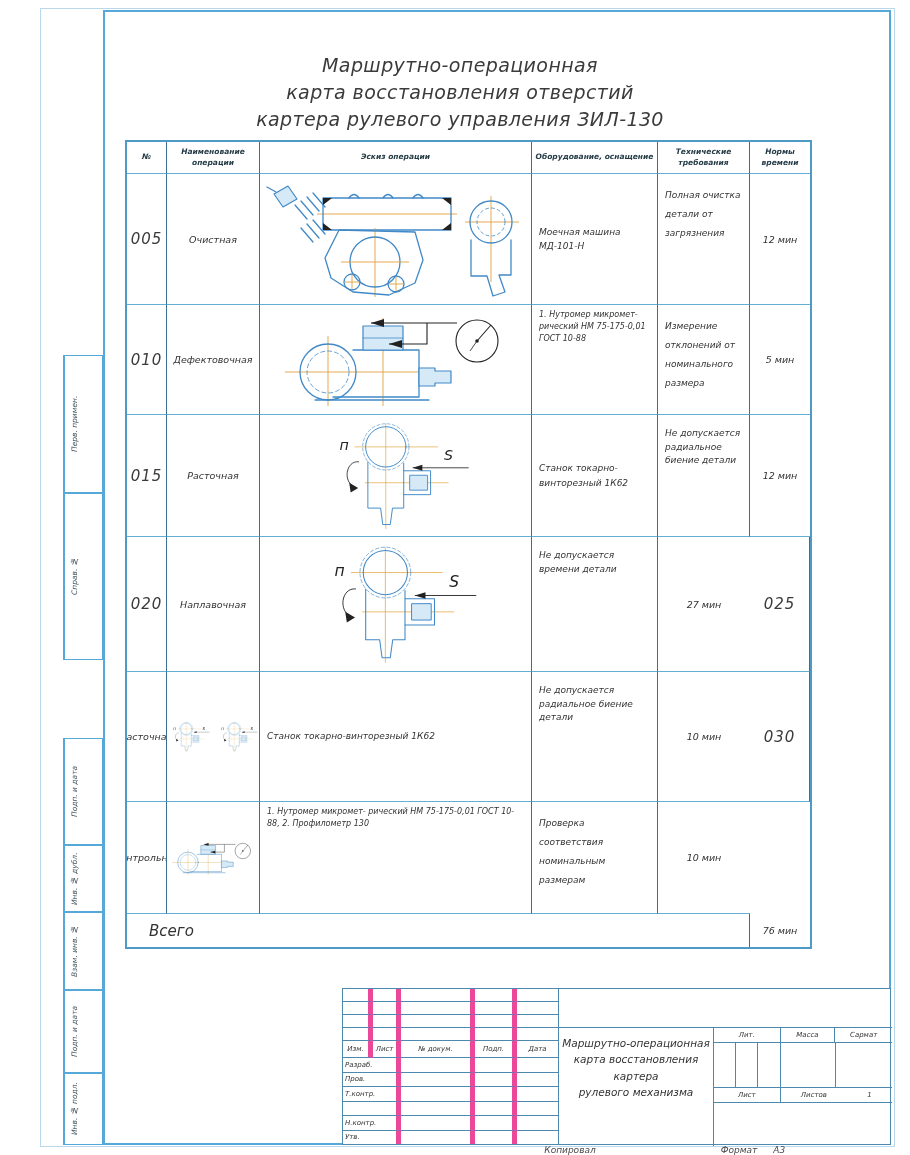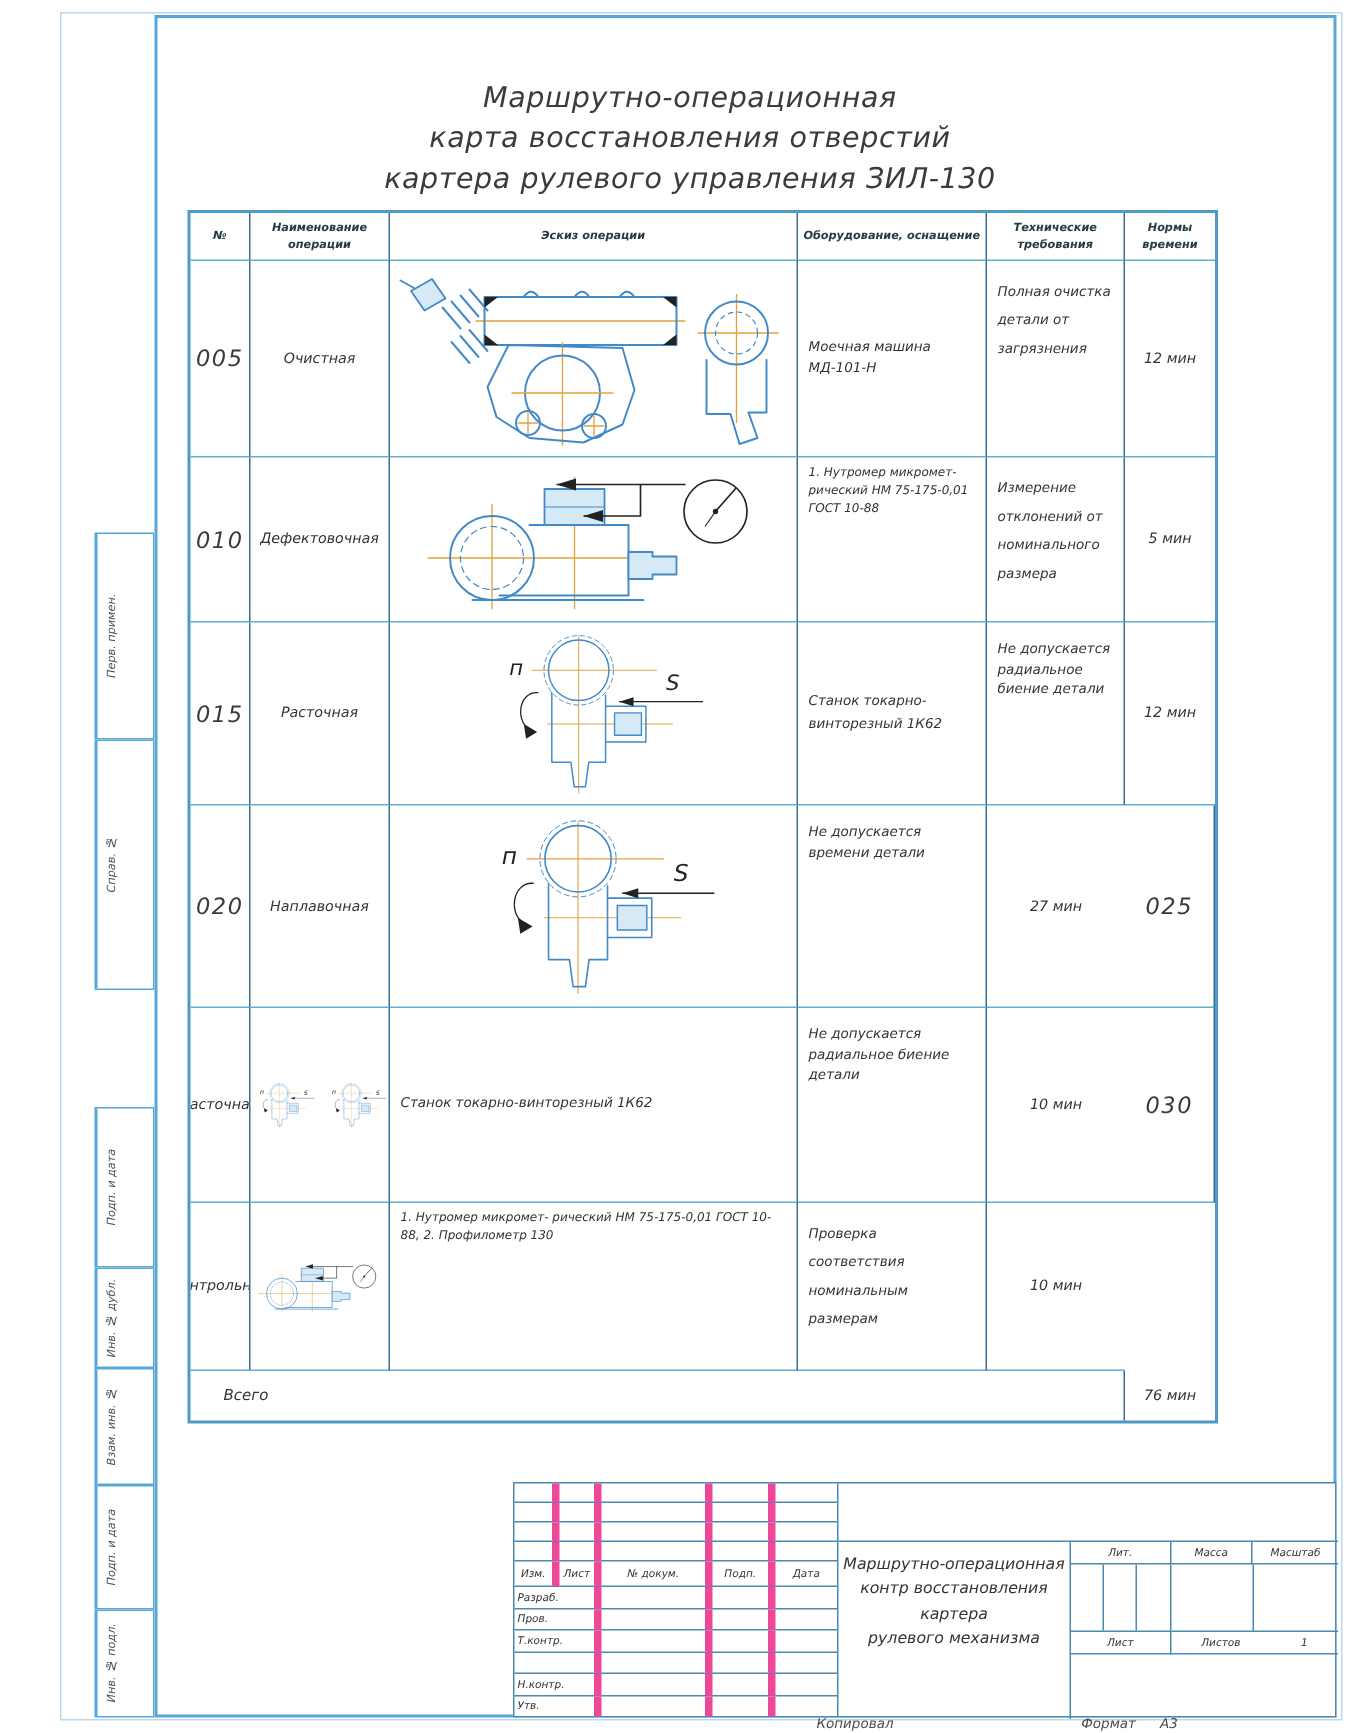--- a/index.html
+++ b/index.html
@@ -29,21 +29,21 @@
   .lastrow{border-bottom:none}
   .hdr{font-size:7.5px;font-weight:bold;text-align:center;line-height:1.35;padding:2px;color:#253b46}
   .num{font-size:15px;color:#3a3a3a;letter-spacing:1px}
   .opname{font-size:9.5px;text-align:center;padding:2px;color:#333}
   .eq{font-size:9px;justify-content:flex-start;text-align:left;padding:4px 7px;line-height:1.6;color:#333}
   .eq.top{align-items:flex-start;font-size:8px;line-height:1.5;padding-top:4px}
   .req{font-size:9px;justify-content:flex-start;align-items:flex-start;text-align:left;
        padding:12px 7px 4px;line-height:1.5;color:#333}
   .req.airy{line-height:2.1}
   .time{font-size:9.5px;color:#333}
-  .totlbl{grid-column:1/6;justify-content:flex-start;padding-left:22px;font-size:10px;color:#333}
+  .totlbl{grid-column:1/6;justify-content:flex-start;padding-left:22px;font-size:15px;color:#333}
 
   
   .sk .bl{stroke:#4189c7;fill:none;stroke-width:1.3;stroke-linejoin:round;stroke-linecap:round}
   .sk .blf{stroke:#4189c7;fill:#d6e9f7;stroke-width:1.2;stroke-linejoin:round}
   .sk .cl{stroke:#e0a23e;fill:none;stroke-width:.9}
   .sk .bk{stroke:#222;fill:none;stroke-width:1.1}
   .sk .bkf{fill:#222;stroke:none}
   .sk .thin{stroke-width:.8}
   .sk text.lbl{font-family:"DejaVu Sans",sans-serif;font-style:italic;font-size:19px;fill:#222;stroke:none}
   .sk2{display:flex;gap:4px;align-items:center;justify-content:center}
@@ -371,29 +371,29 @@
         <div class="tc nr"></div>
       <div class="tc lspan" style="border-bottom:none">Утв.</div>
         <div class="tc" style="border-bottom:none"></div>
         <div class="tc" style="border-bottom:none"></div>
         <div class="tc nr" style="border-bottom:none"></div>
     </div>
     <div class="tb-desig"></div>
     <div class="tb-center">
       <div class="tb-title">
         <div>Маршрутно-операционная</div>
-        <div>контр восстановления картера</div>
+        <div>карта восстановления картера</div>
         <div>рулевого механизма</div>
       </div>
     </div>
     <div class="tb-right">
       <div class="tbr-row" style="height:15px">
         <div class="tbr-c" style="width:67px">Лит.</div>
         <div class="tbr-c" style="width:55px">Масса</div>
-        <div class="tbr-c" style="width:57px;border-right:none">Масштаб</div>
+        <div class="tbr-c" style="width:57px;border-right:none">Сармат</div>
       </div>
       <div class="tbr-row" style="height:45px">
         <div class="tbr-c litboxes" style="width:67px;padding:0">
             <i></i>
             <i></i>
             <i style="border-right:none"></i>
           </div>
         <div class="tbr-c" style="width:55px"></div>
         <div class="tbr-c" style="width:57px;border-right:none"></div>
       </div>

